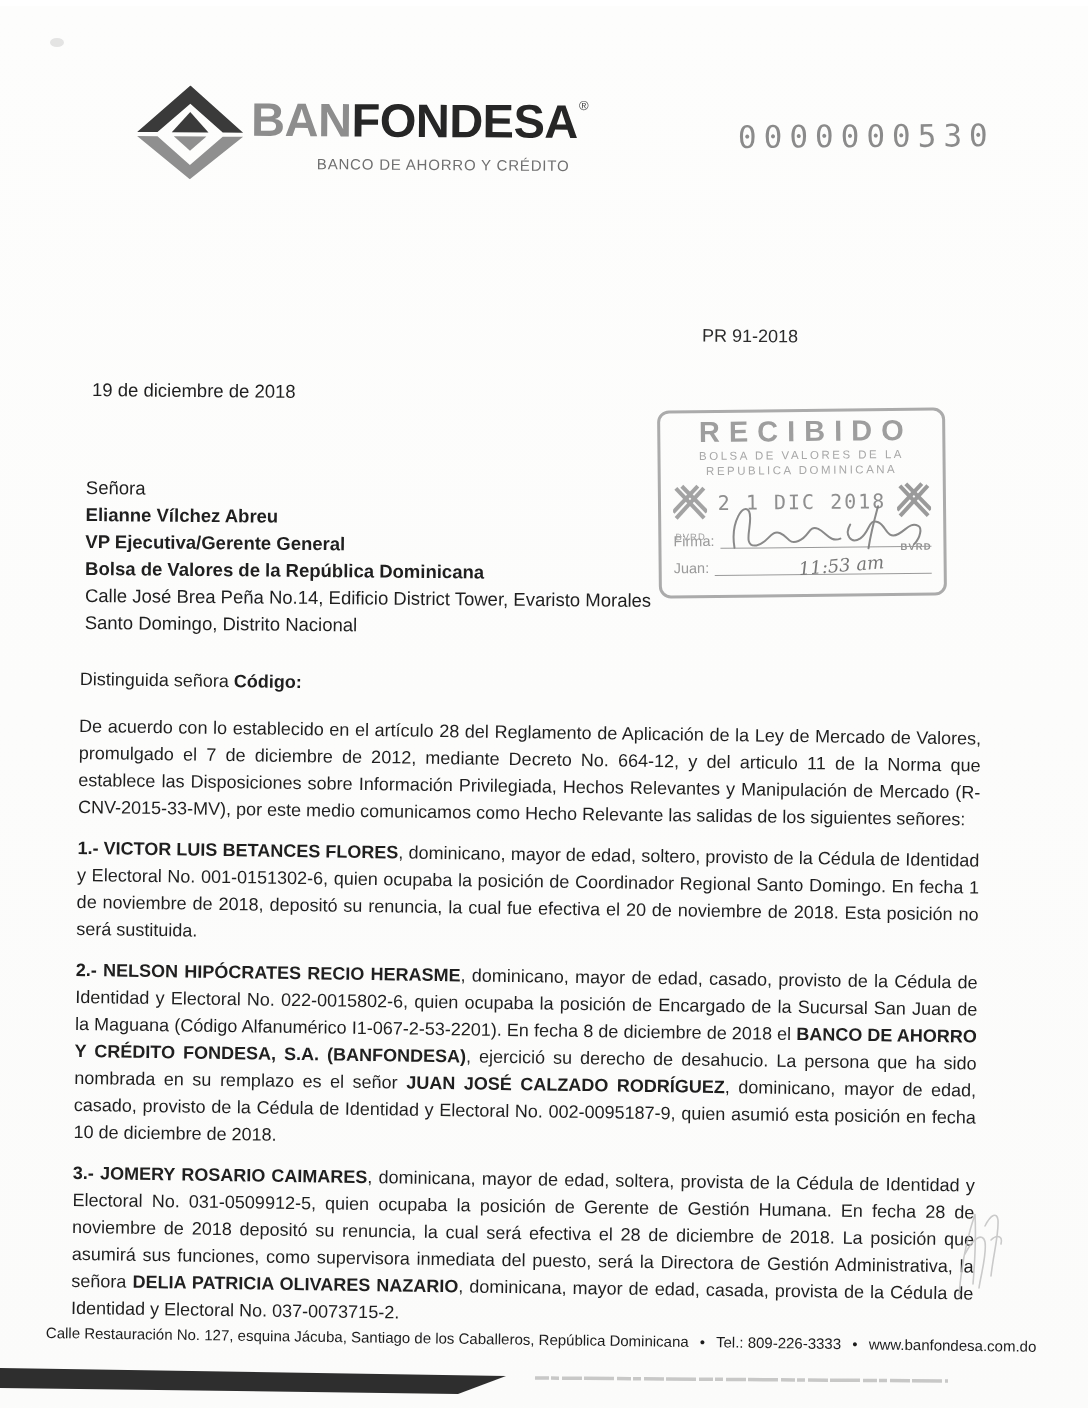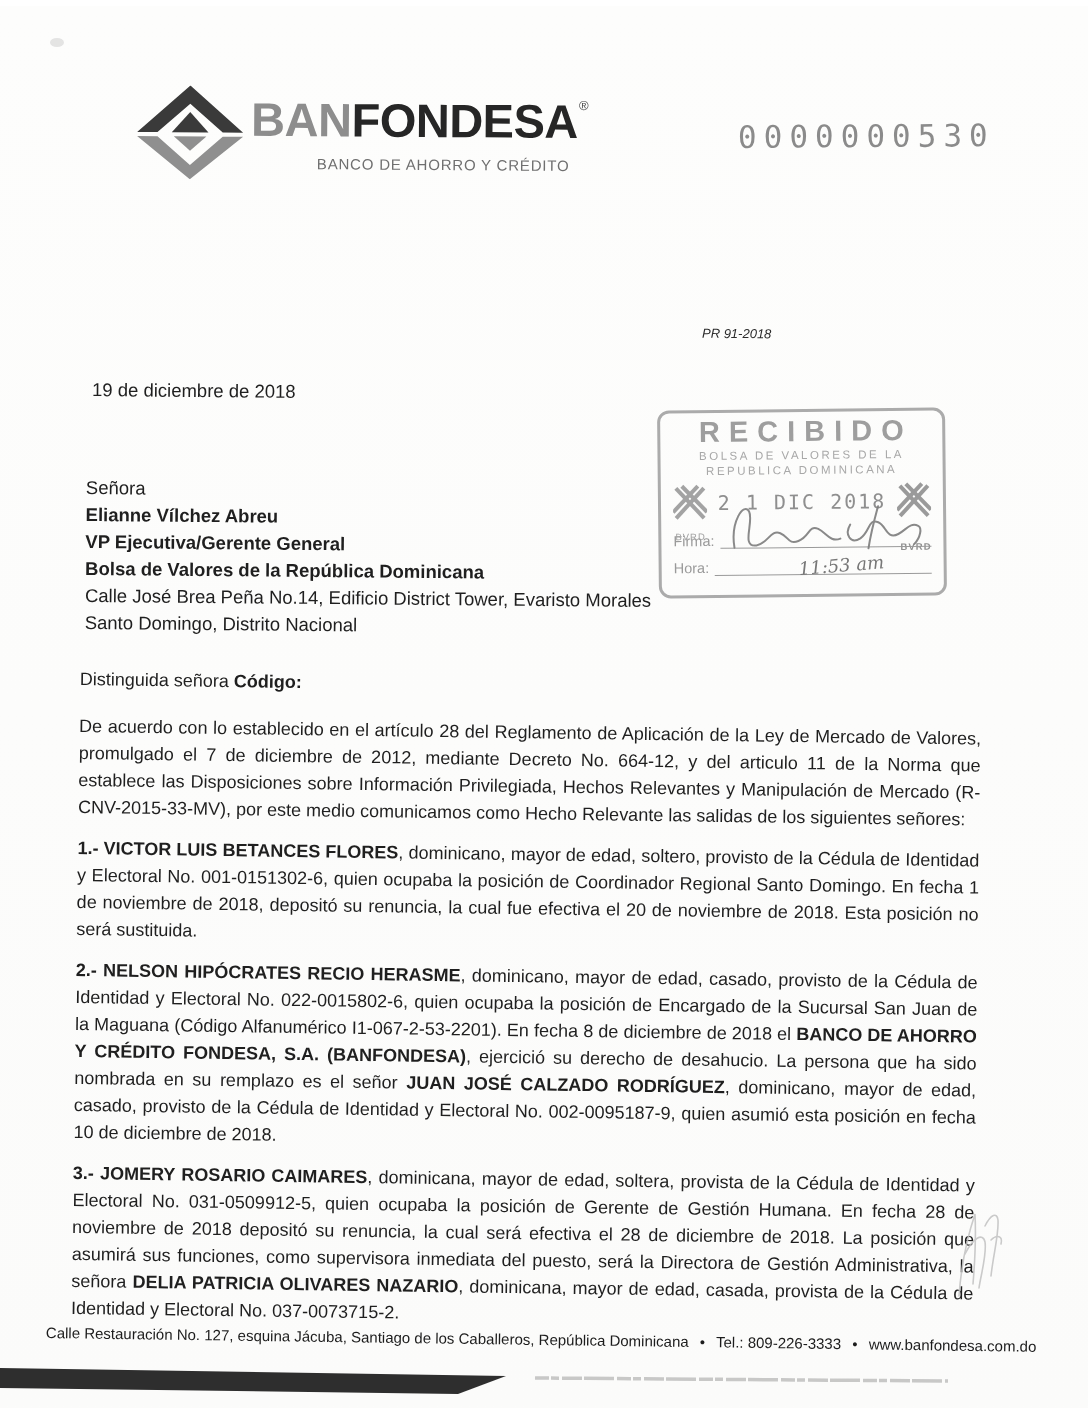--- a/index.html
+++ b/index.html
@@ -25,21 +25,21 @@
   .tagline{position:absolute;left:318px;top:147px;font-size:15px;letter-spacing:.8px;color:#6f6f6f;white-space:nowrap;}
 
   
   .folio{
     position:absolute;left:738px;top:112px;
     font-family:"DejaVu Sans Mono", monospace;
     font-size:31px;letter-spacing:7px;color:#8b8b8b;
     transform:rotate(-.4deg);white-space:nowrap;
   }
 
-  .reference{position:absolute;left:702px;top:320px;font-style:italic;font-size:13px;color:#2b2b2b;transform:rotate(.5deg);}
+  .reference{position:absolute;left:702px;top:320px;font-size:18px;color:#2b2b2b;transform:rotate(.5deg);}
   .dateline{position:absolute;left:92px;top:374px;font-size:18.5px;transform:rotate(.5deg);}
 
   
   .stamp{
     position:absolute;left:658px;top:403px;width:288px;height:188px;
     border:3px solid #ababab;border-radius:12px;
     transform:rotate(-.6deg);color:#9d9d9d;box-sizing:border-box;
   }
   .stamp-title{text-align:center;font-weight:700;font-size:29px;letter-spacing:9px;text-indent:9px;color:#9e9e9e;margin-top:3px;}
   .stamp-org{text-align:center;font-size:11.5px;letter-spacing:2.5px;color:#a8a8a8;line-height:15px;white-space:nowrap;}
@@ -136,21 +136,21 @@
         <svg class="signature-svg" width="200" height="58" viewBox="0 0 200 58">
           <g stroke="#7d7d7d" stroke-width="2" fill="none" opacity="0.9" stroke-linecap="round">
             <path d="M6,52 C2,26 16,6 21,16 C26,26 12,52 28,50 C40,48 42,34 52,38 C60,41 60,50 70,46 C82,41 80,30 90,34 C98,38 102,48 112,44"></path>
             <path d="M122,30 C116,40 122,50 132,44 C142,37 140,24 150,28 C158,31 158,46 170,40 C178,36 182,28 190,32 C194,34 192,44 186,50"></path>
             <path d="M150,12 C146,26 142,42 140,54"></path>
           </g>
         </svg>
       </span>
     </div>
     <div class="stamp-field">
-      <span>Hora:</span>
+      <span>Juan:</span>
       <span class="stamp-rule">
         <span class="hora-value">11:53 am</span>
       </span>
     </div>
   </div>
 
   <div class="address">
     <p>Señora</p>
     <p class="b">Elianne Vílchez Abreu</p>
     <p class="b">VP Ejecutiva/Gerente General</p>

